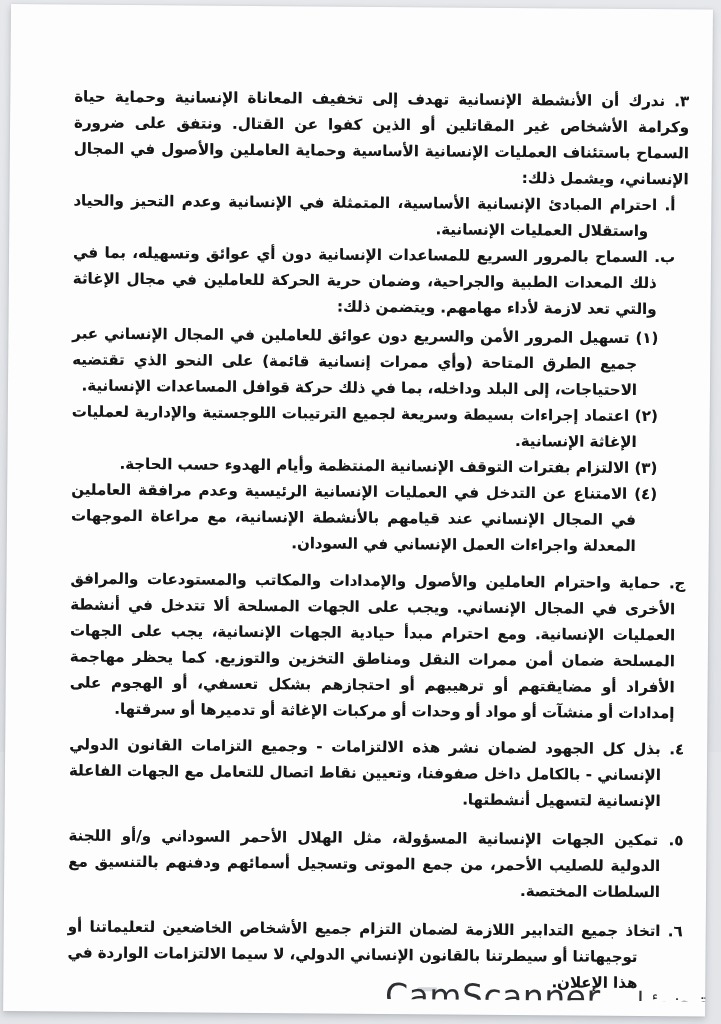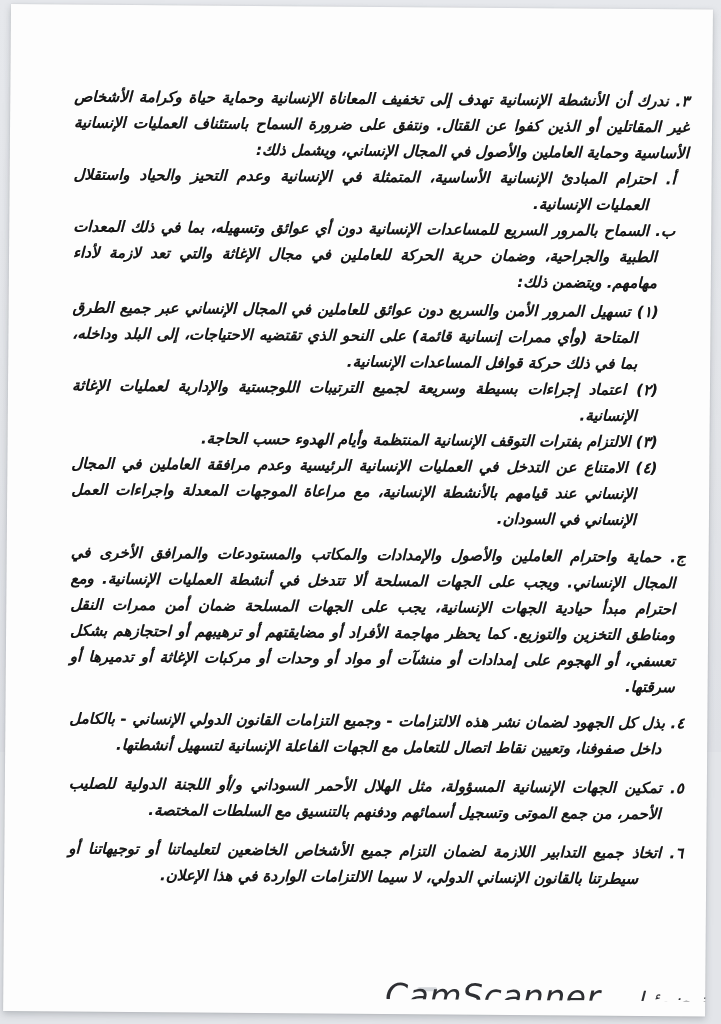--- a/index.html
+++ b/index.html
@@ -9,21 +9,20 @@
     height: 1024px;
     overflow: hidden;
     background: #e3e5e9;
     font-family: "DejaVu Sans", sans-serif;
   }
   .scene {
     position: relative;
     width: 721px;
     height: 752px;
     background: linear-gradient(180deg, #e6e8ec 0%, #e2e4e8 60%, #dfe1e6 100%);
-    font-style: italic;
   }
   .paper {
     position: absolute;
     left: 11px;
     top: 4px;
     width: 702px;
     height: 1007px;
     background: #fdfdfd;
     transform: rotate(0.45deg);
     transform-origin: top left;

